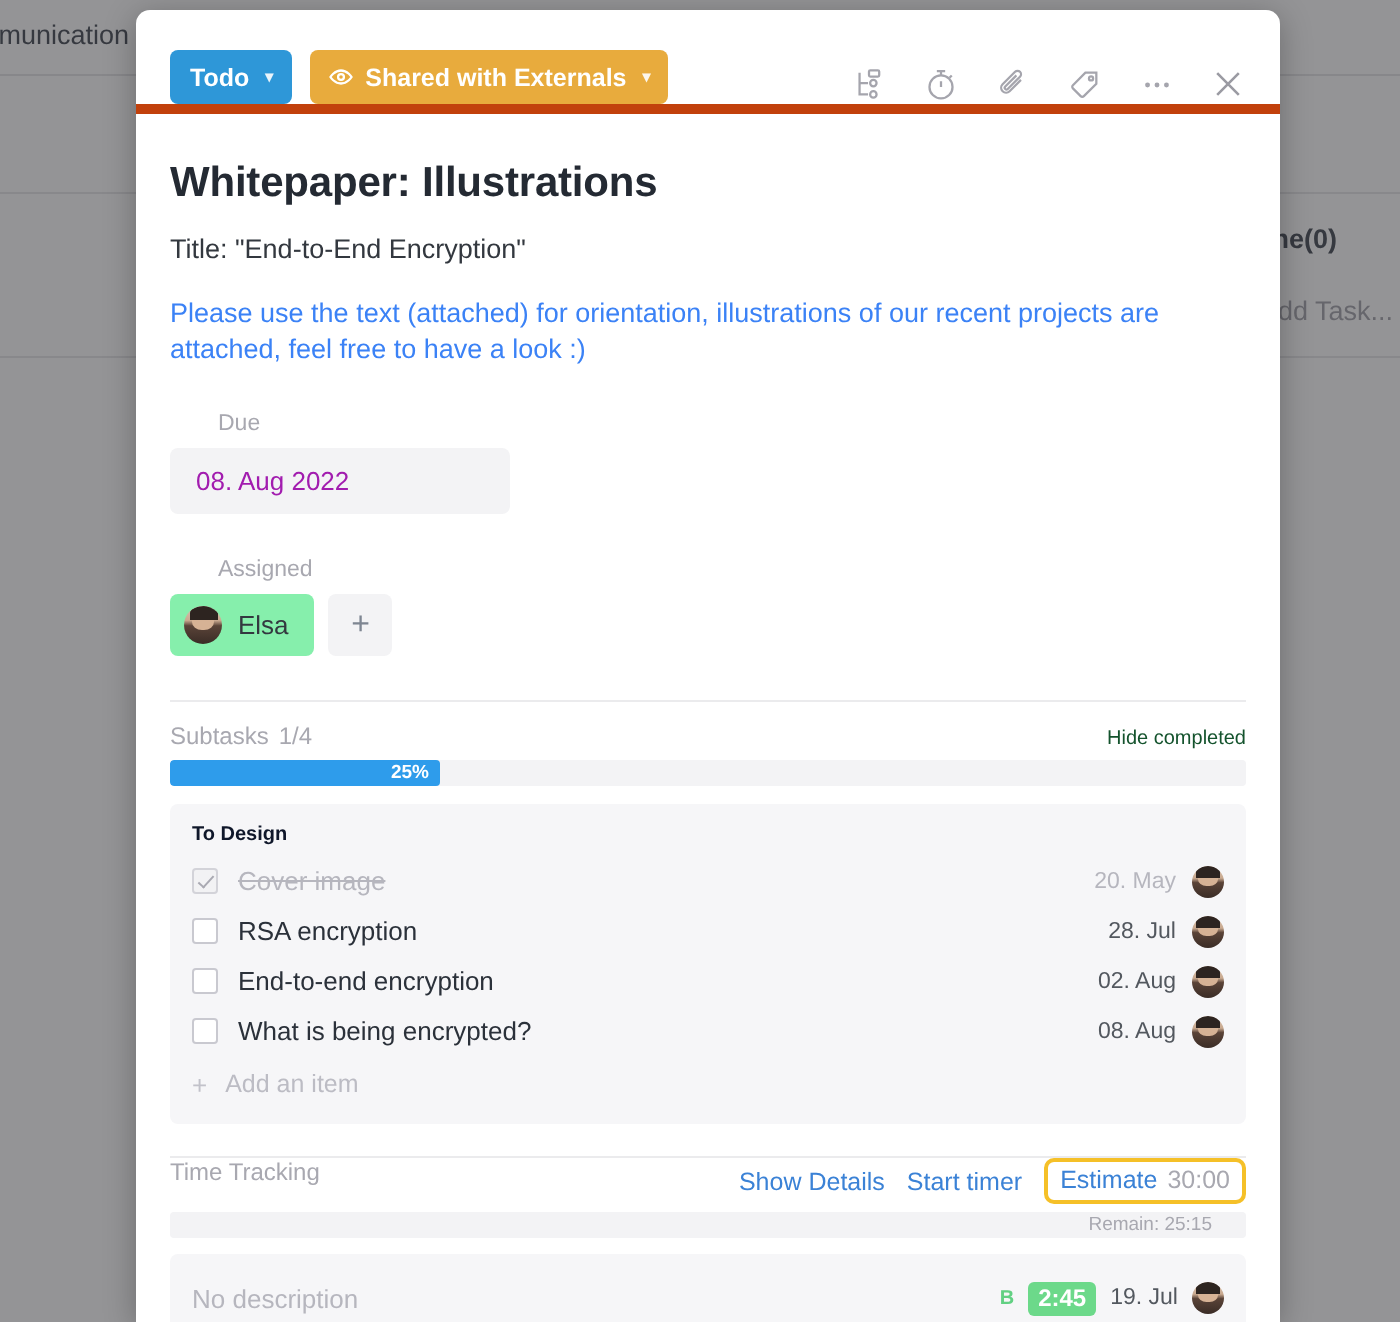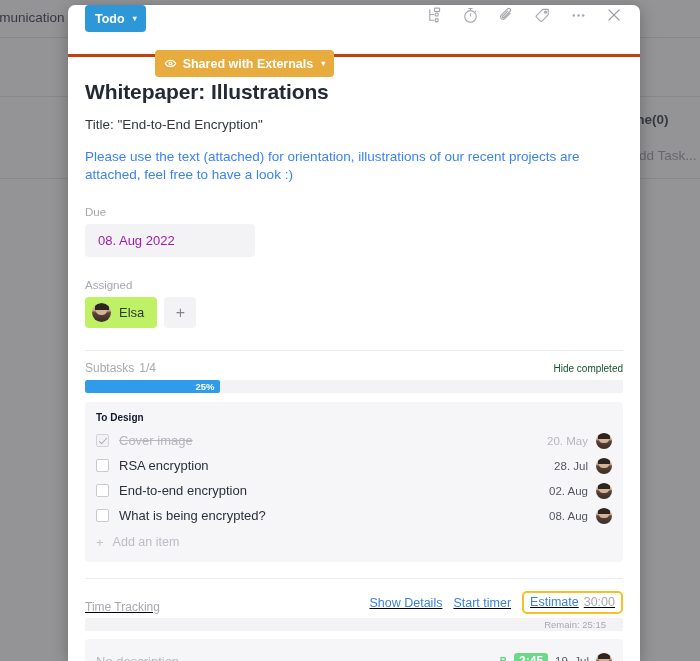--- a/index.html
+++ b/index.html
@@ -41,22 +41,22 @@
     width: 572px; height: 656px;
     background: #ffffff;
     border-radius: 7px 7px 0 0;
     box-shadow: 0 3px 16px rgba(0,0,0,0.28);
     overflow: hidden;
   }
 
   
   .m-header {
     position: relative; height: 52px;
-    border-bottom: 3px solid #c2410c;
-    display: flex; align-items: flex-start; padding: 0 16px 0 17px;
+    border-bottom: 5px solid #c2410c;
+    display: flex; align-items: flex-end; padding: 0 16px 0 17px;
   }
   .btn-pill {
     height: 27px; border: none; border-radius: 4px;
     display: inline-flex; align-items: center; gap: 6px;
     padding: 0 9px 0 10px; cursor: pointer;
     color: #ffffff; font-size: 12.5px; font-weight: bold;
     font-family: "Liberation Sans", sans-serif;
   }
   .btn-todo { background: #2e97d8; }
   .btn-shared { background: #e8ab3d; margin-left: 9px; padding-left: 9px; margin-top: 45px; }
@@ -77,31 +77,31 @@
   .m-body { padding: 0 17px; position: relative; }
 
   .task-title {
     margin-top: 23px; font-size: 21px; font-weight: bold;
     color: #242a33; letter-spacing: -0.1px;
   }
   .desc-line1 { margin-top: 13px; font-size: 13.5px; color: #33383f; }
   .desc-line2 { margin-top: 16px; font-size: 13.5px; color: #3b82f6; line-height: 1.35; width: 525px; }
 
   .field-label {
-    margin-top: 22px; font-size: 11.5px; color: #a8a8b0;
+    margin-top: 22px; font-size: 11.5px; color: #a8a8b0; margin-left: 24px;
   }
   .due-box {
     margin-top: 6px; width: 170px; height: 33px;
     background: #f3f3f5; border-radius: 4px;
     display: flex; align-items: center; padding: 0 13px;
     font-size: 13px; color: #a21caf; cursor: pointer;
   }
   .assigned-row { margin-top: 6px; display: flex; gap: 7px; }
   .assignee-chip {
-    height: 31px; background: #bef264; border-radius: 4px;
+    height: 31px; background: #86efac; border-radius: 4px;
     display: flex; align-items: center; gap: 8px;
     padding: 0 13px 0 7px; cursor: pointer;
   }
   .assignee-name { font-size: 13px; color: #33383f; }
   .add-assignee {
     width: 32px; height: 31px; background: #f3f3f5; border-radius: 4px;
     display: flex; align-items: center; justify-content: center;
     color: #7e8692; font-size: 16px; cursor: pointer;
   }
 
@@ -181,21 +181,21 @@
   .sub-row.done .sub-date { color: #b6b6be; }
 
   .add-item {
     display: flex; align-items: center; gap: 9px; height: 24px;
     margin-top: 2px; cursor: pointer;
   }
   .add-plus { font-size: 13px; color: #c2c2ca; }
   .add-text { font-size: 12.5px; color: #bcbcc4; }
 
   
-  .tt-head { display: flex; align-items: flex-end; margin-top: 12px; text-decoration: underline; }
+  .tt-head { display: flex; align-items: flex-start; margin-top: 0; }
   .tt-links { margin-left: auto; display: flex; align-items: center; gap: 11px; }
   .tt-link { font-size: 12.5px; color: #3b82d6; cursor: pointer; }
   .estimate-wrap {
     border: 2px solid #f5c028; border-radius: 5px;
     padding: 2px 6px 3px 6px; display: flex; align-items: baseline; gap: 5px;
     cursor: pointer;
   }
   .estimate-val { font-size: 12.5px; color: #a8a8b0; }
 
   .tt-bar {

